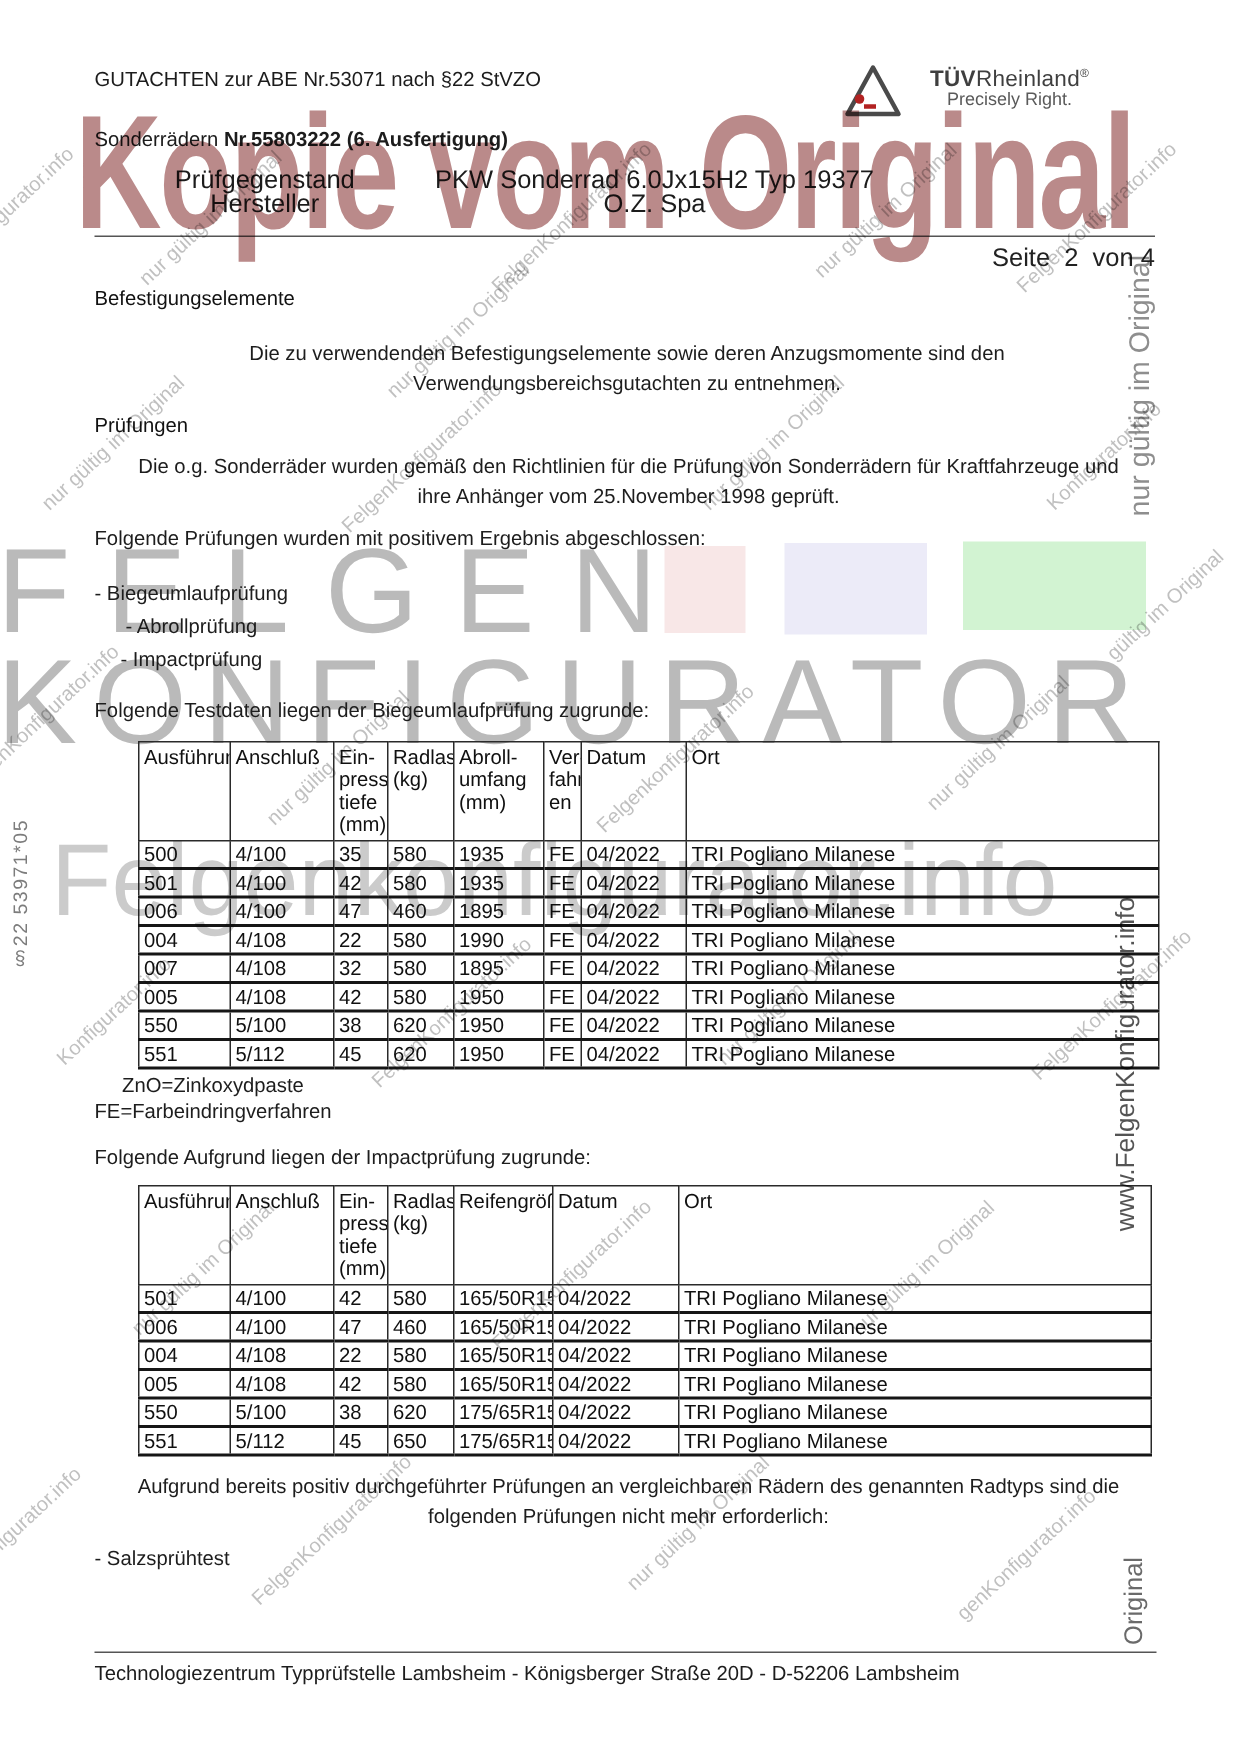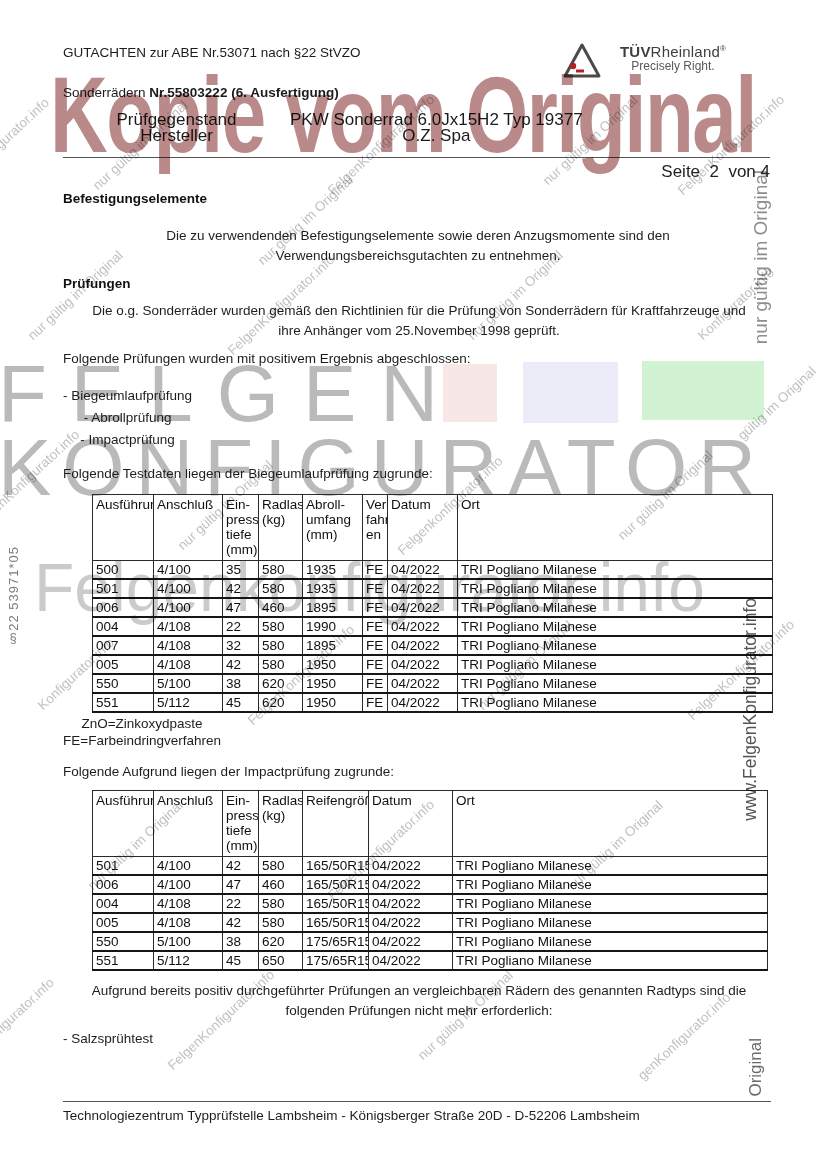--- a/index.html
+++ b/index.html
@@ -3,21 +3,21 @@
 <meta charset="utf-8">
 <style>
   html,body{margin:0;padding:0;background:#ffffff;}
   .page{
     position:relative; width:827px; height:1170px; overflow:hidden;
     font-family:"Liberation Sans", sans-serif; color:#1c1c1c; background:#ffffff;
   }
   .abs{position:absolute;}
   .pre{white-space:pre-line;}
   .body-text{font-size:13.5px; line-height:19.5px; color:#1d1d1d;}
-  .heading{font-size:13.5px; font-weight:700; color:#111;}
+  .heading{font-size:13.5px; font-weight:400; color:#111;}
   
   .hdr-line{font-size:13.5px;}
   .bold{font-weight:700;}
   .hdr-cols{display:flex; font-size:17px; line-height:16px;}
   .hdr-col-left{width:227px;}
   .rule{border-top:1px solid #555; height:0;}
   .seite{font-size:17px; white-space:pre; color:#222;}
   
   .logo{display:flex; align-items:flex-start; gap:18px;}
   .logo-txt{line-height:13px;}

